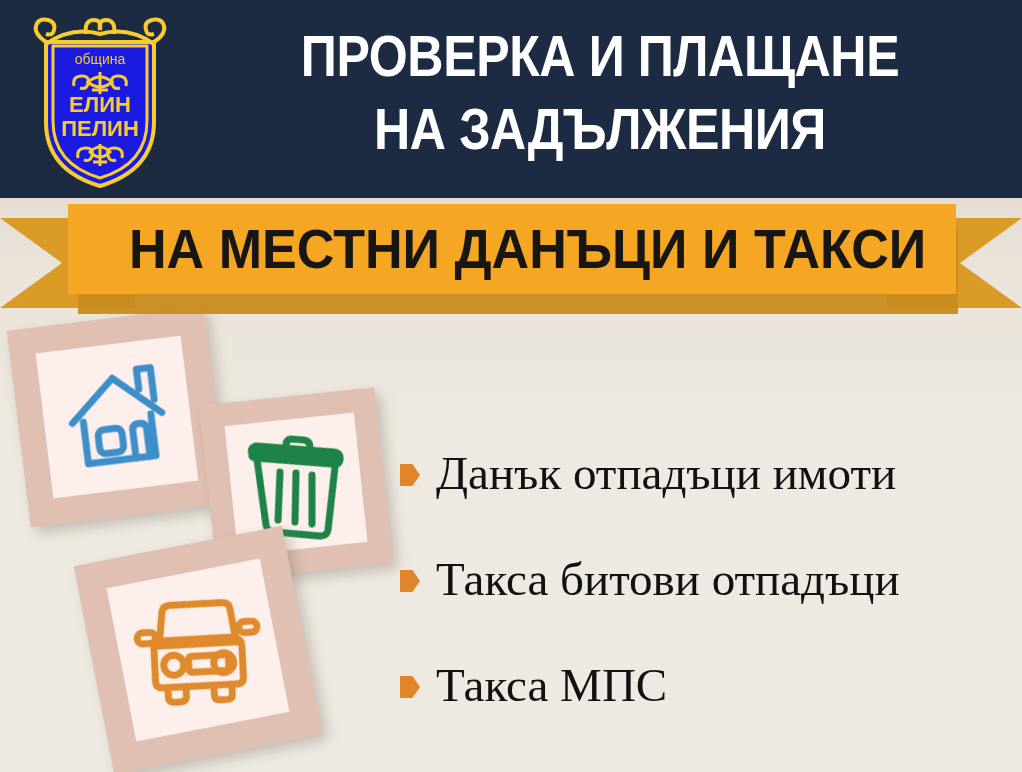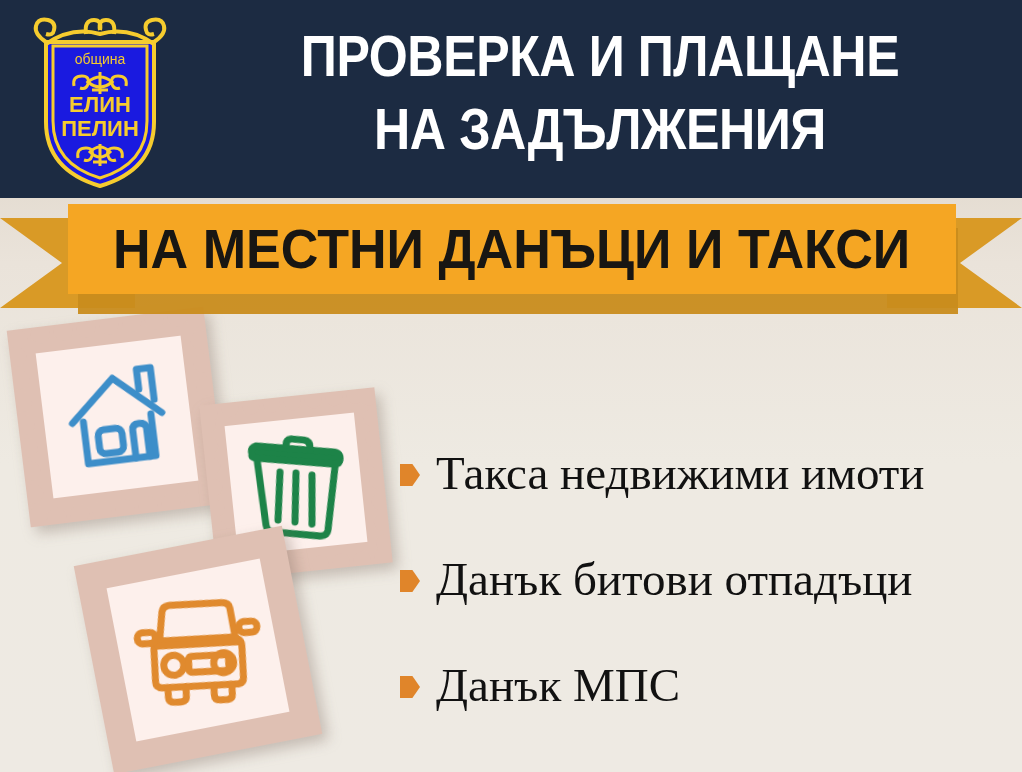--- a/index.html
+++ b/index.html
@@ -78,21 +78,21 @@
     opacity: .95;
   }
   .ribbon-band {
     position: absolute;
     left: 68px; top: 8px;
     width: 888px;
     height: 90px;
     background: #f5a623;
     display: flex;
     align-items: center;
-    justify-content: center;
+    justify-content: flex-end;
   }
   .ribbon-text {
     color: #181613;
     font-family: "Liberation Sans", sans-serif;
     font-weight: 700;
     font-size: 56px;
     line-height: 56px;
     letter-spacing: 0px;
     transform: scaleX(0.93);
     white-space: nowrap;
@@ -358,28 +358,28 @@
         <rect x="46" y="86" width="18" height="11" rx="5"></rect>
         <rect x="148" y="80" width="18" height="11" rx="5"></rect>
       </g>
     </svg>
   </div>
 
   <div class="list">
 
     <div class="list-item">
       <span class="bullet"></span>
-      <span class="list-label">Такса недвижими имоти</span>
+      <span class="list-label">Данък отпадъци имоти</span>
     </div>
 
     <div class="list-item">
       <span class="bullet"></span>
-      <span class="list-label">Данък битови отпадъци</span>
+      <span class="list-label">Такса битови отпадъци</span>
     </div>
 
     <div class="list-item">
       <span class="bullet"></span>
-      <span class="list-label">Данък МПС</span>
+      <span class="list-label">Такса МПС</span>
     </div>
 
   </div>
 
 </div>
 
 </body></html>

